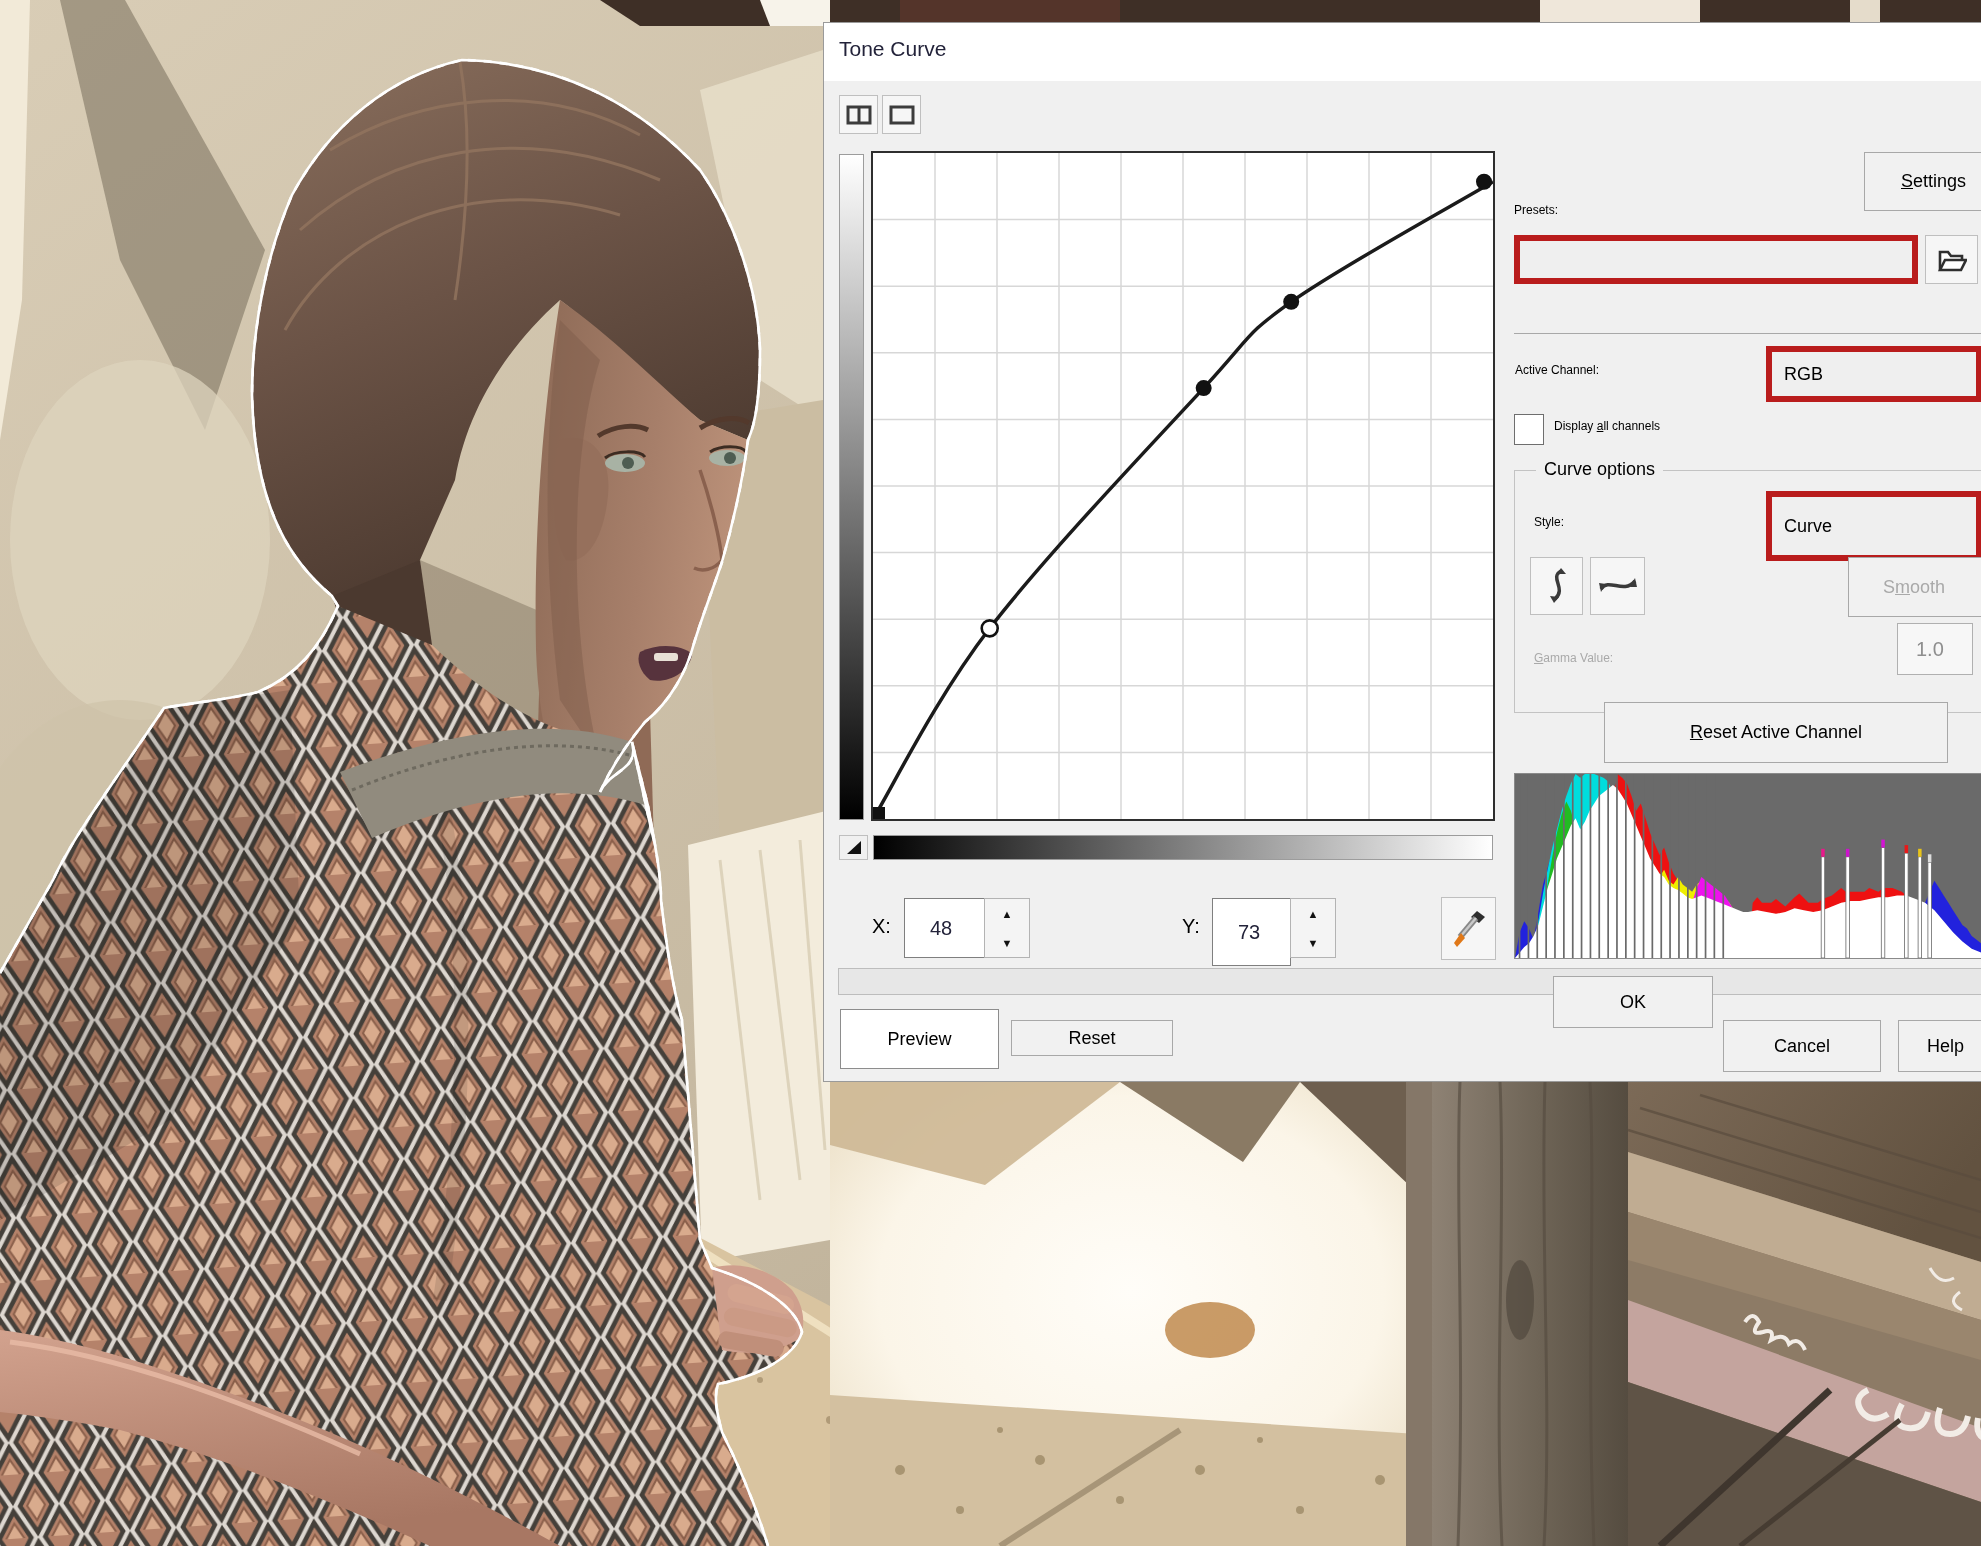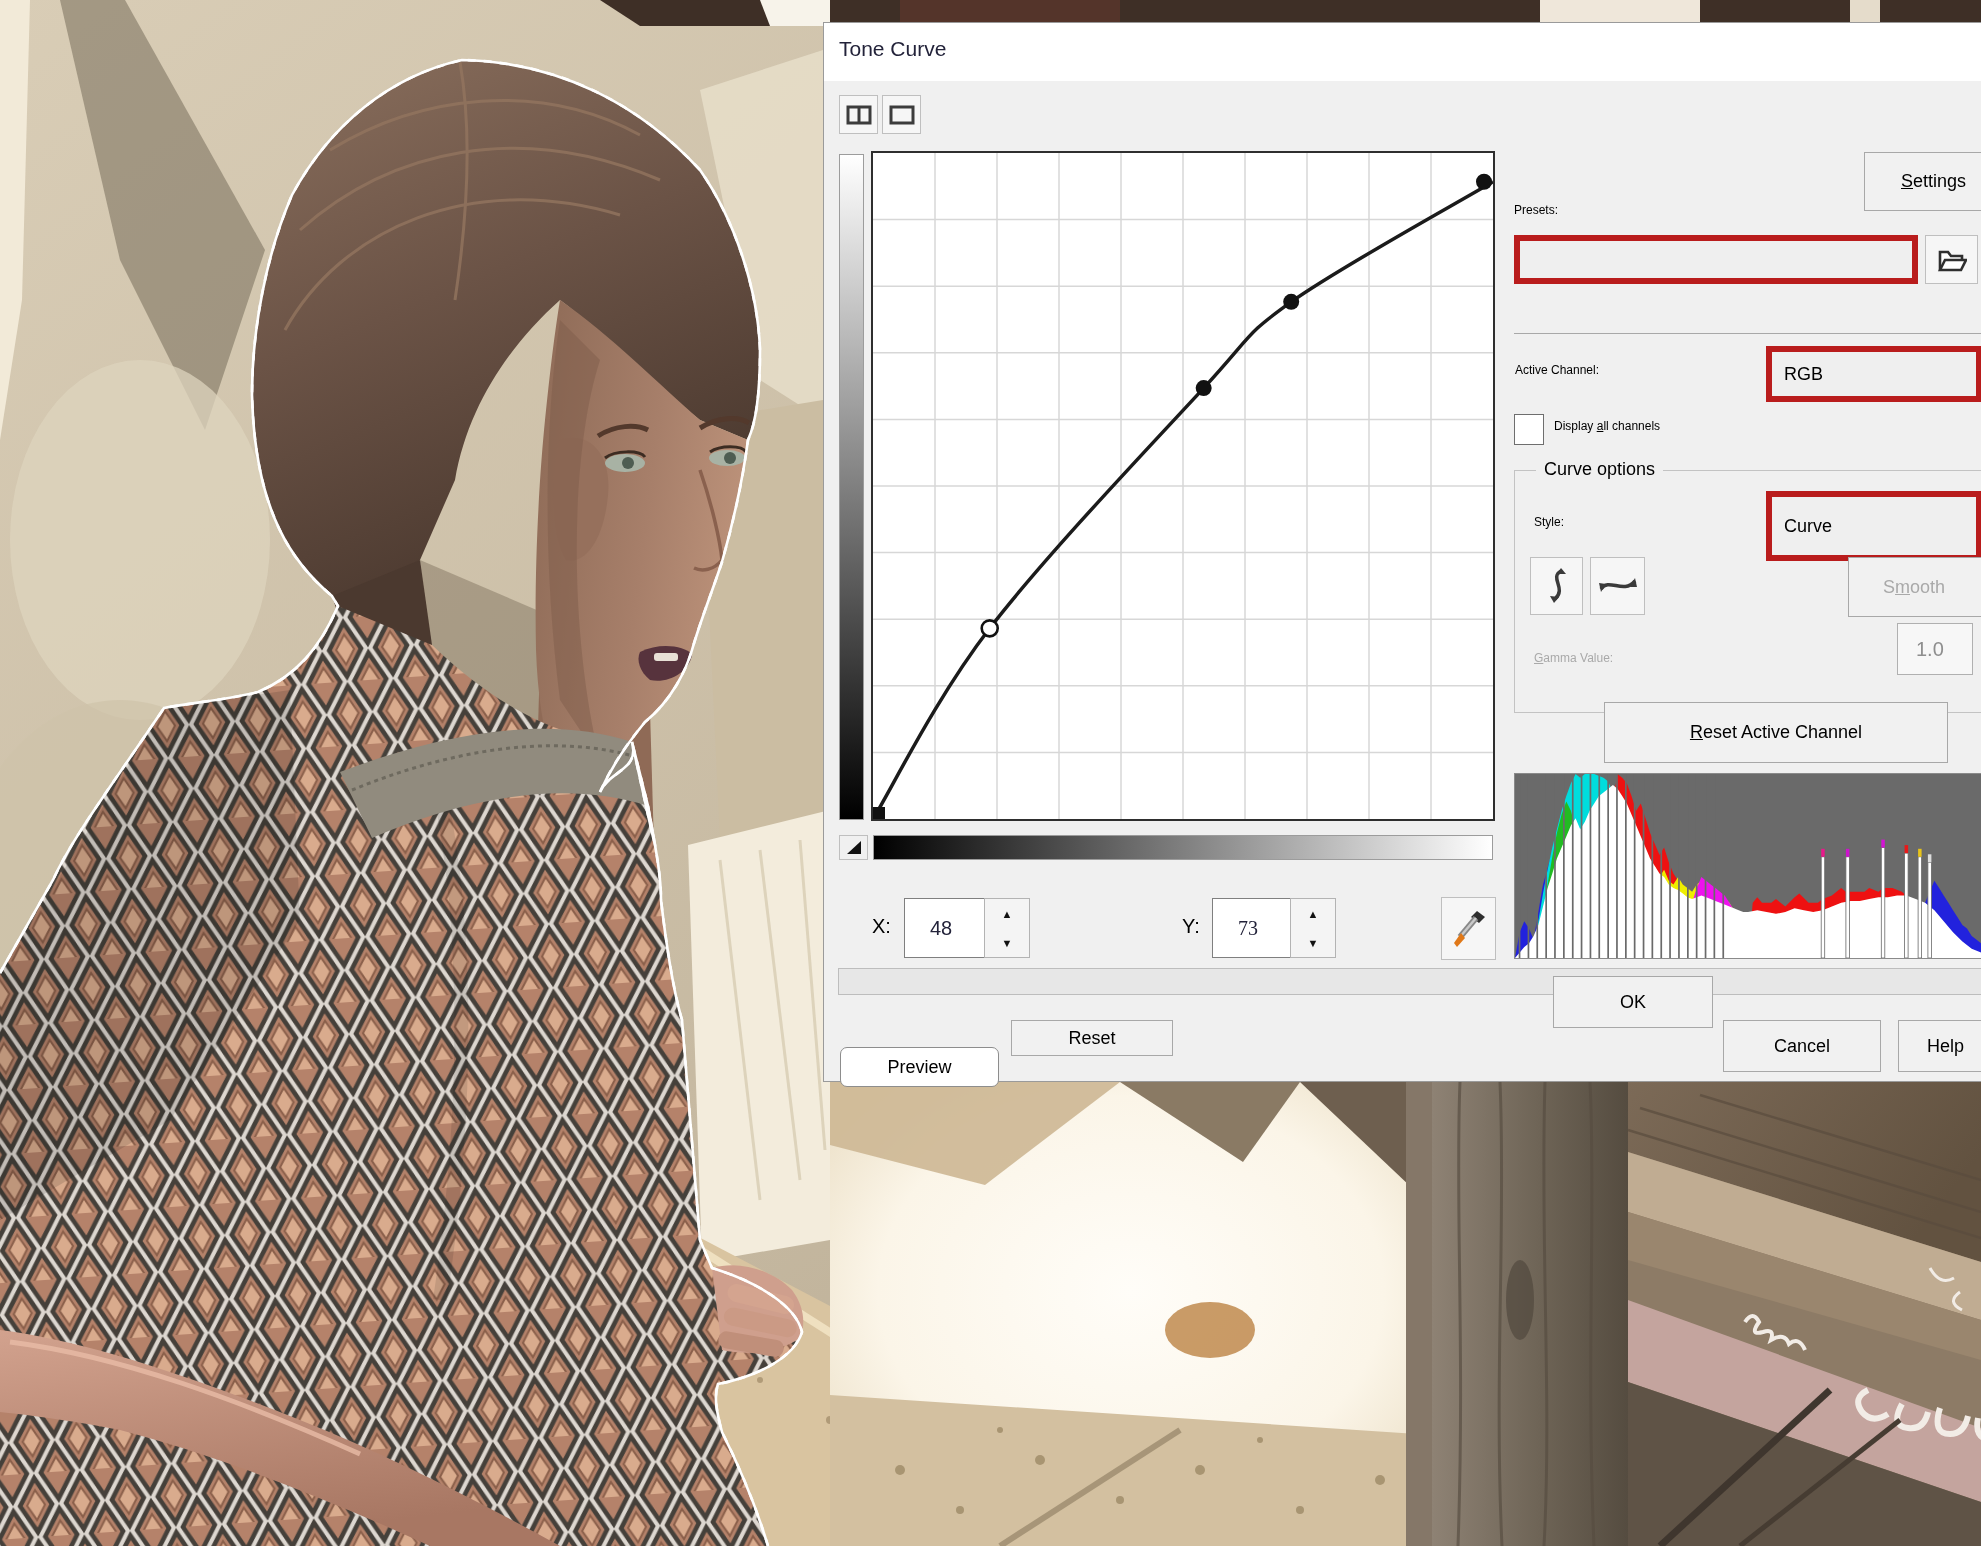--- a/index.html
+++ b/index.html
@@ -301,37 +301,37 @@
     </svg>
   </div>
 
   <div class="lbl" style="left:48px;top:892px;font-size:20px;">X:</div>
   <div class="valuebox" style="left:80px;top:875px;width:81px;height:60px;">48</div>
   <div class="spin" style="left:160px;top:875px;width:46px;height:60px;">
     <div>▲</div>
     <div>▼</div>
   </div>
   <div class="lbl" style="left:358px;top:892px;font-size:20px;">Y:</div>
-  <div class="valuebox" style="left:388px;top:875px;width:79px;height:60px;font-family:Liberation Serif, serif;">73</div>
+  <div class="valuebox" style="left:388px;top:875px;width:79px;height:68px;">73</div>
   <div class="spin" style="left:466px;top:875px;width:46px;height:60px;">
     <div>▲</div>
     <div>▼</div>
   </div>
   <div class="toolbtn" style="left:617px;top:874px;width:55px;height:63px;">
     <svg width="40" height="44" viewBox="0 0 40 44">
       <polygon points="28,4 36,10 30,16 22,10" fill="#2e2e2e"></polygon>
       <line x1="27" y1="11" x2="11" y2="30" stroke="#888" stroke-width="6"></line>
       <line x1="27" y1="11" x2="11" y2="30" stroke="#c9c9c9" stroke-width="2.5"></line>
       <polygon points="12,26 16,31 8,40 5,36" fill="#e07818"></polygon>
     </svg>
   </div>
 
   <div class="progress" style="left:14px;top:945px;width:1144px;height:27px;"></div>
 
-  <button class="btn white" style="left:16px;top:1024px;width:159px;height:40px;border-radius:7px;">
+  <button class="btn white" style="left:16px;top:986px;width:159px;height:60px;">
       <span>Preview</span>
     </button>
   <button class="btn" style="left:187px;top:997px;width:162px;height:36px;">
       <span>Reset</span>
     </button>
   <button class="btn" style="left:729px;top:953px;width:160px;height:52px;">
       <span>OK</span>
     </button>
   <button class="btn" style="left:899px;top:997px;width:158px;height:52px;">
       <span>Cancel</span>

